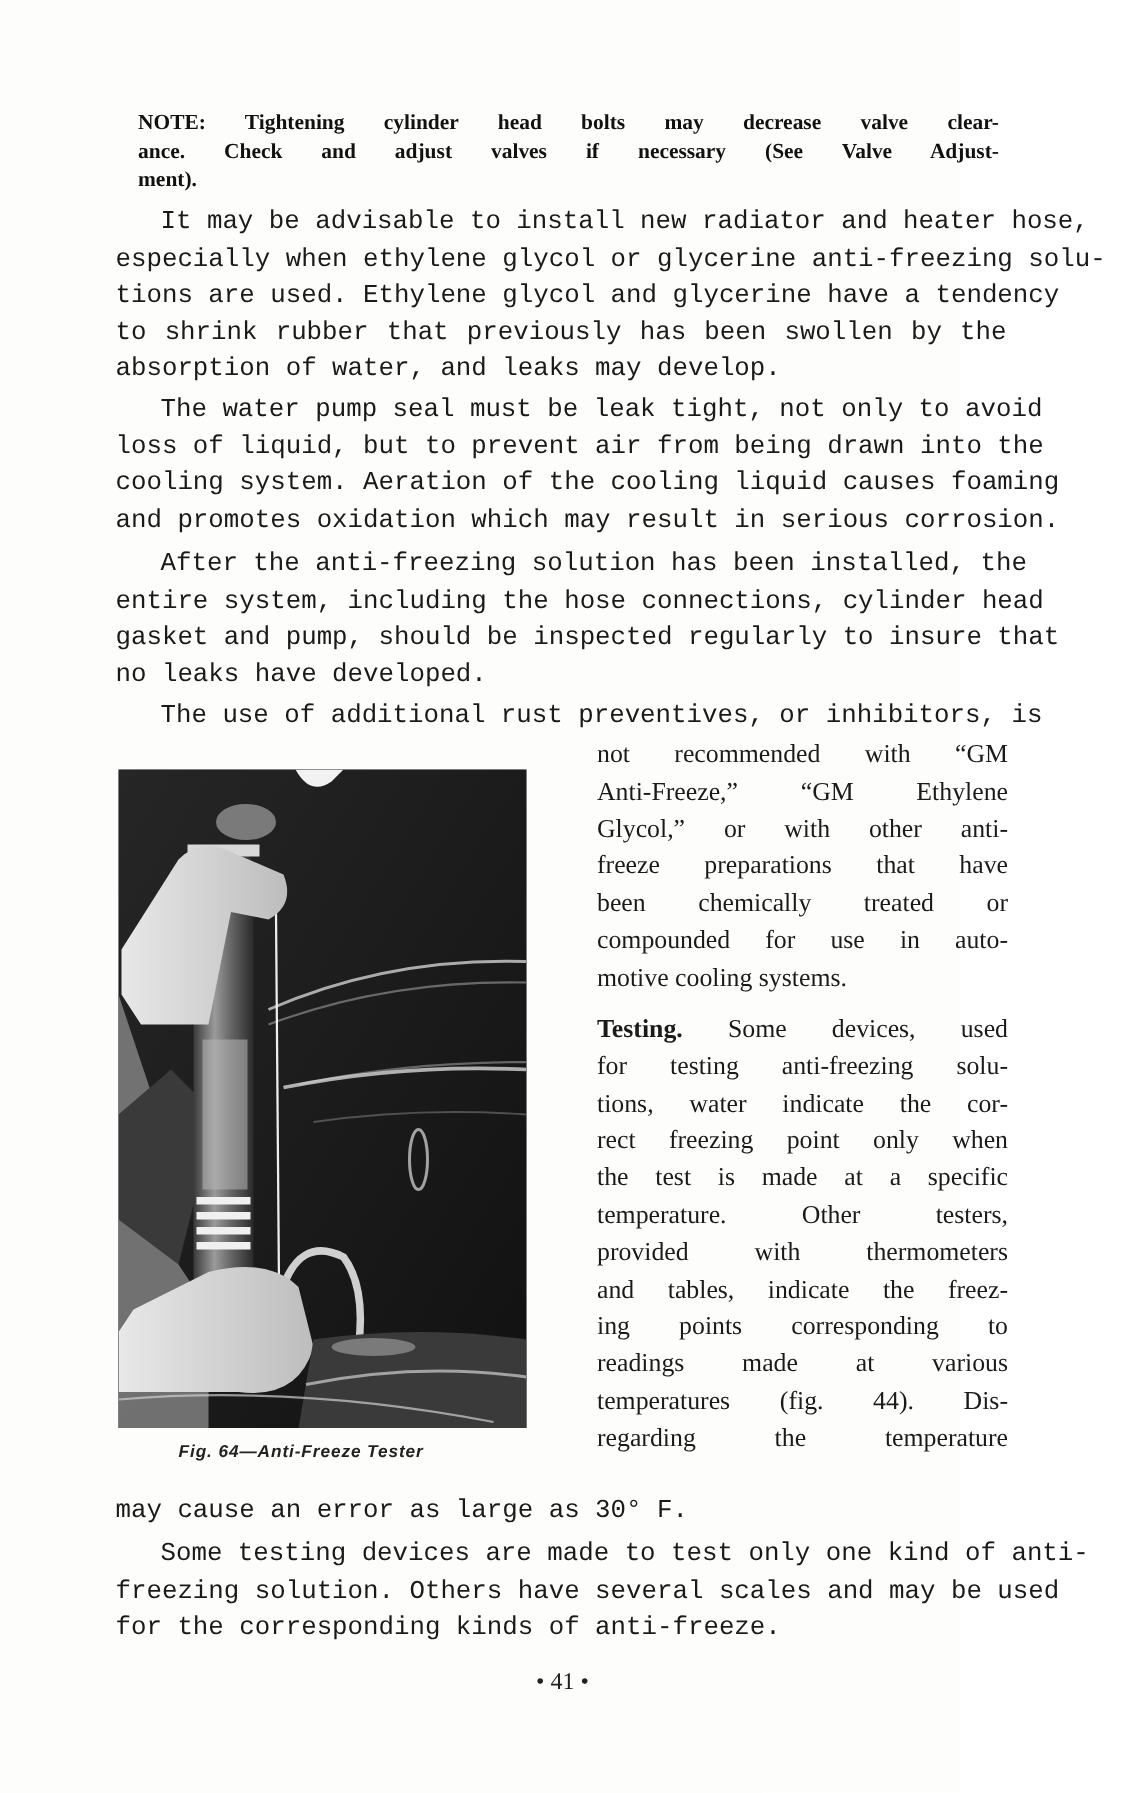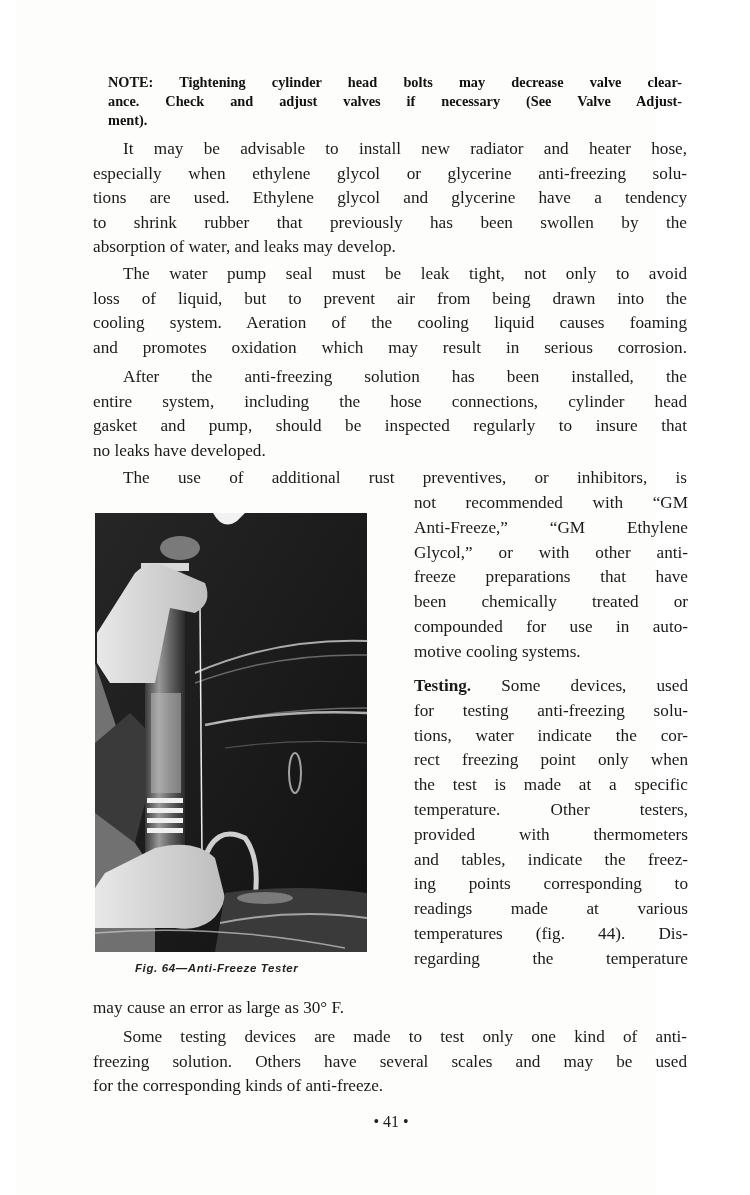--- a/index.html
+++ b/index.html
@@ -1,25 +1,25 @@
 <!DOCTYPE html>
 <html><head>
 <meta charset="utf-8">
 <style>
   html, body { margin: 0; padding: 0; background: #ffffff; }
   body { width: 750px; height: 1195px; position: relative; overflow: hidden; color: #161616; }
-  .page { position: absolute; left: 16px; top: 0; width: 640px; height: 1195px; background: #fdfdfc; }
+  .page { position: absolute; left: 0; top: 0; width: 640px; height: 1195px; background: #fdfdfc; }
   .note {
     position: absolute; left: 92px; top: 73px; width: 574px;
     font-family: "Liberation Serif", serif; font-weight: bold; font-size: 14.3px;
     line-height: 19px; text-align: justify; color: #111;
   }
   .para {
     position: absolute; left: 77px; width: 594px;
-    font-family: Liberation Serif, serif; font-size: 17.2px; line-height: 24.6px;
+    font-family: Liberation Mono, monospace; font-size: 17.2px; line-height: 24.6px;
     text-align: justify; color: #1a1a1a; margin: 0;
   }
   .line { display: block; text-align: justify; text-align-last: justify; white-space: nowrap; }
   .line.last { text-align-last: left; }
   .col {
     position: absolute; left: 398px; width: 274px;
     font-family: "Liberation Serif", serif; font-size: 17.2px; line-height: 24.8px; color: #1a1a1a;
   }
   .col .line { text-align: justify; text-align-last: justify; }
   .col .line.last { text-align-last: left; }

